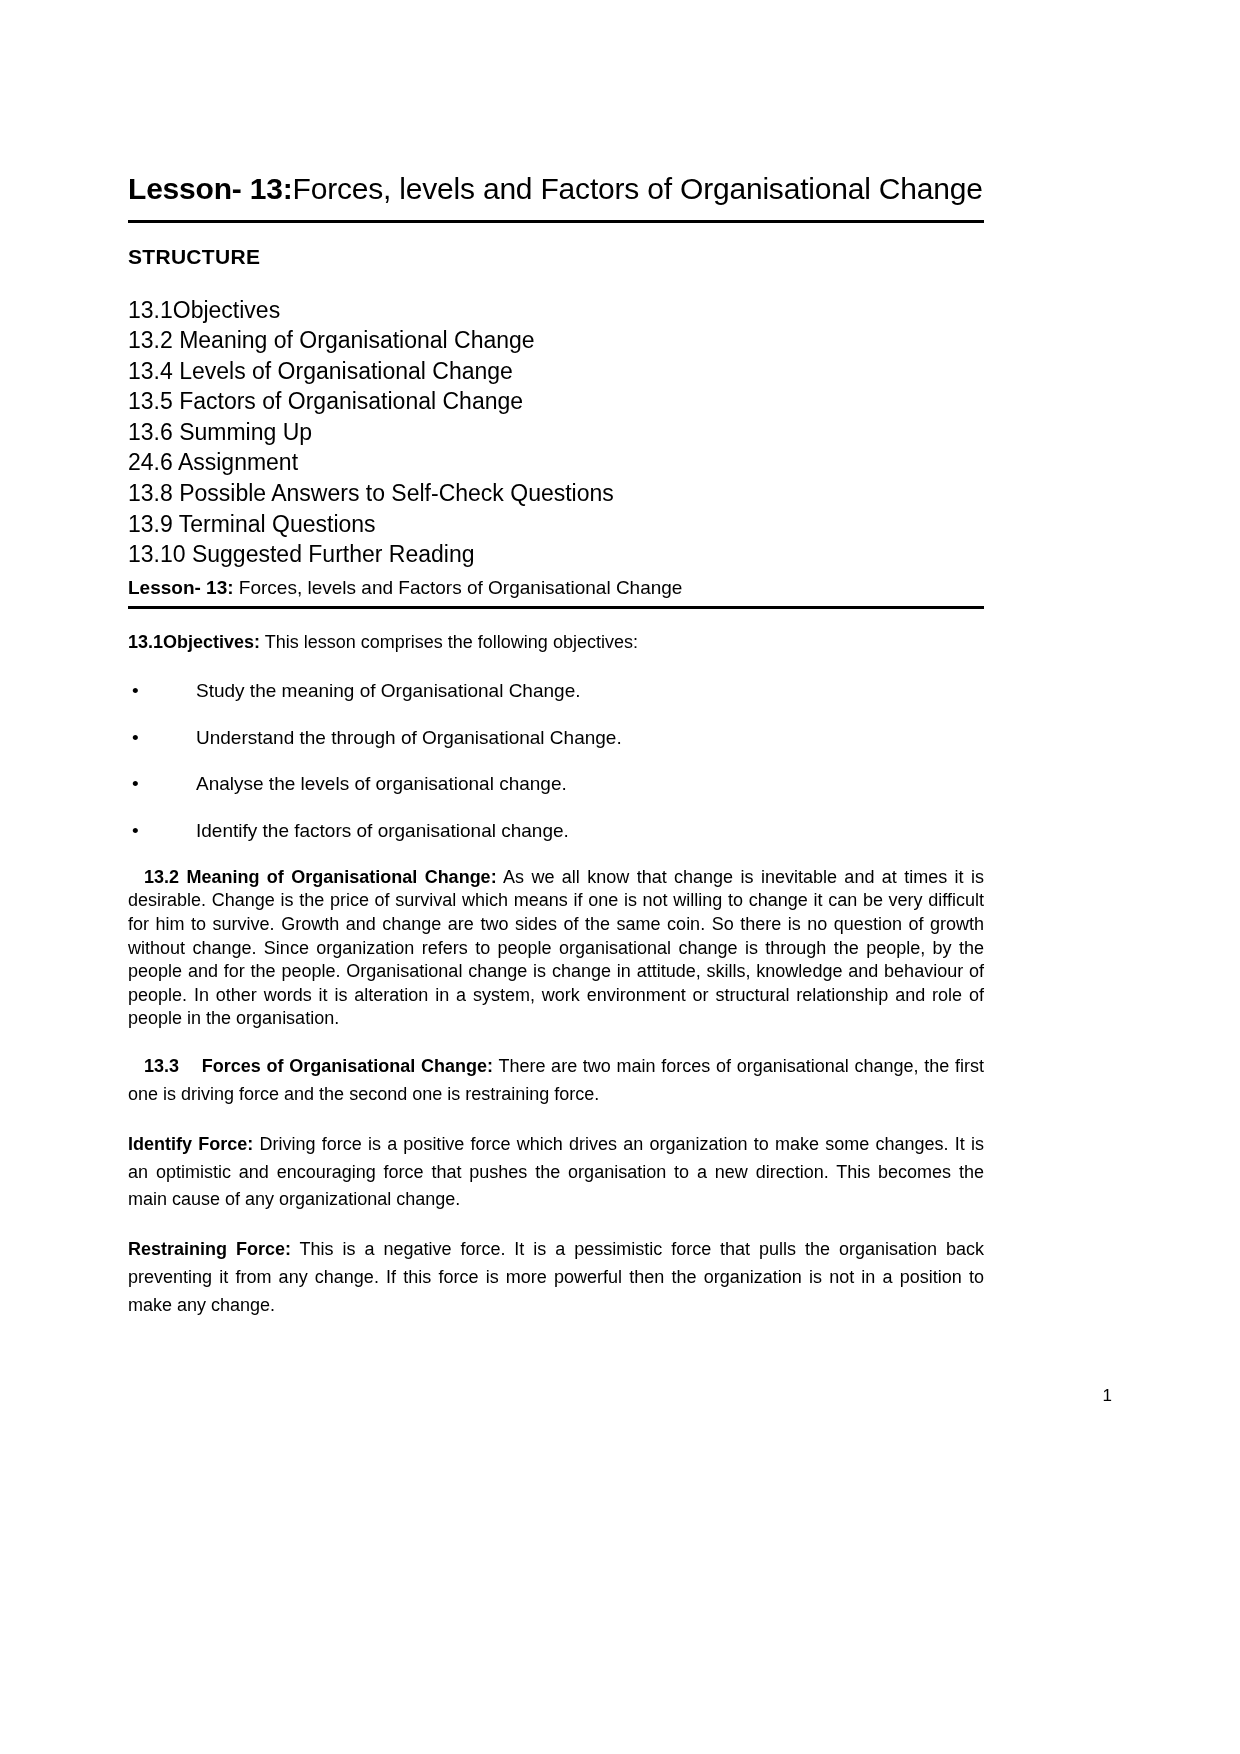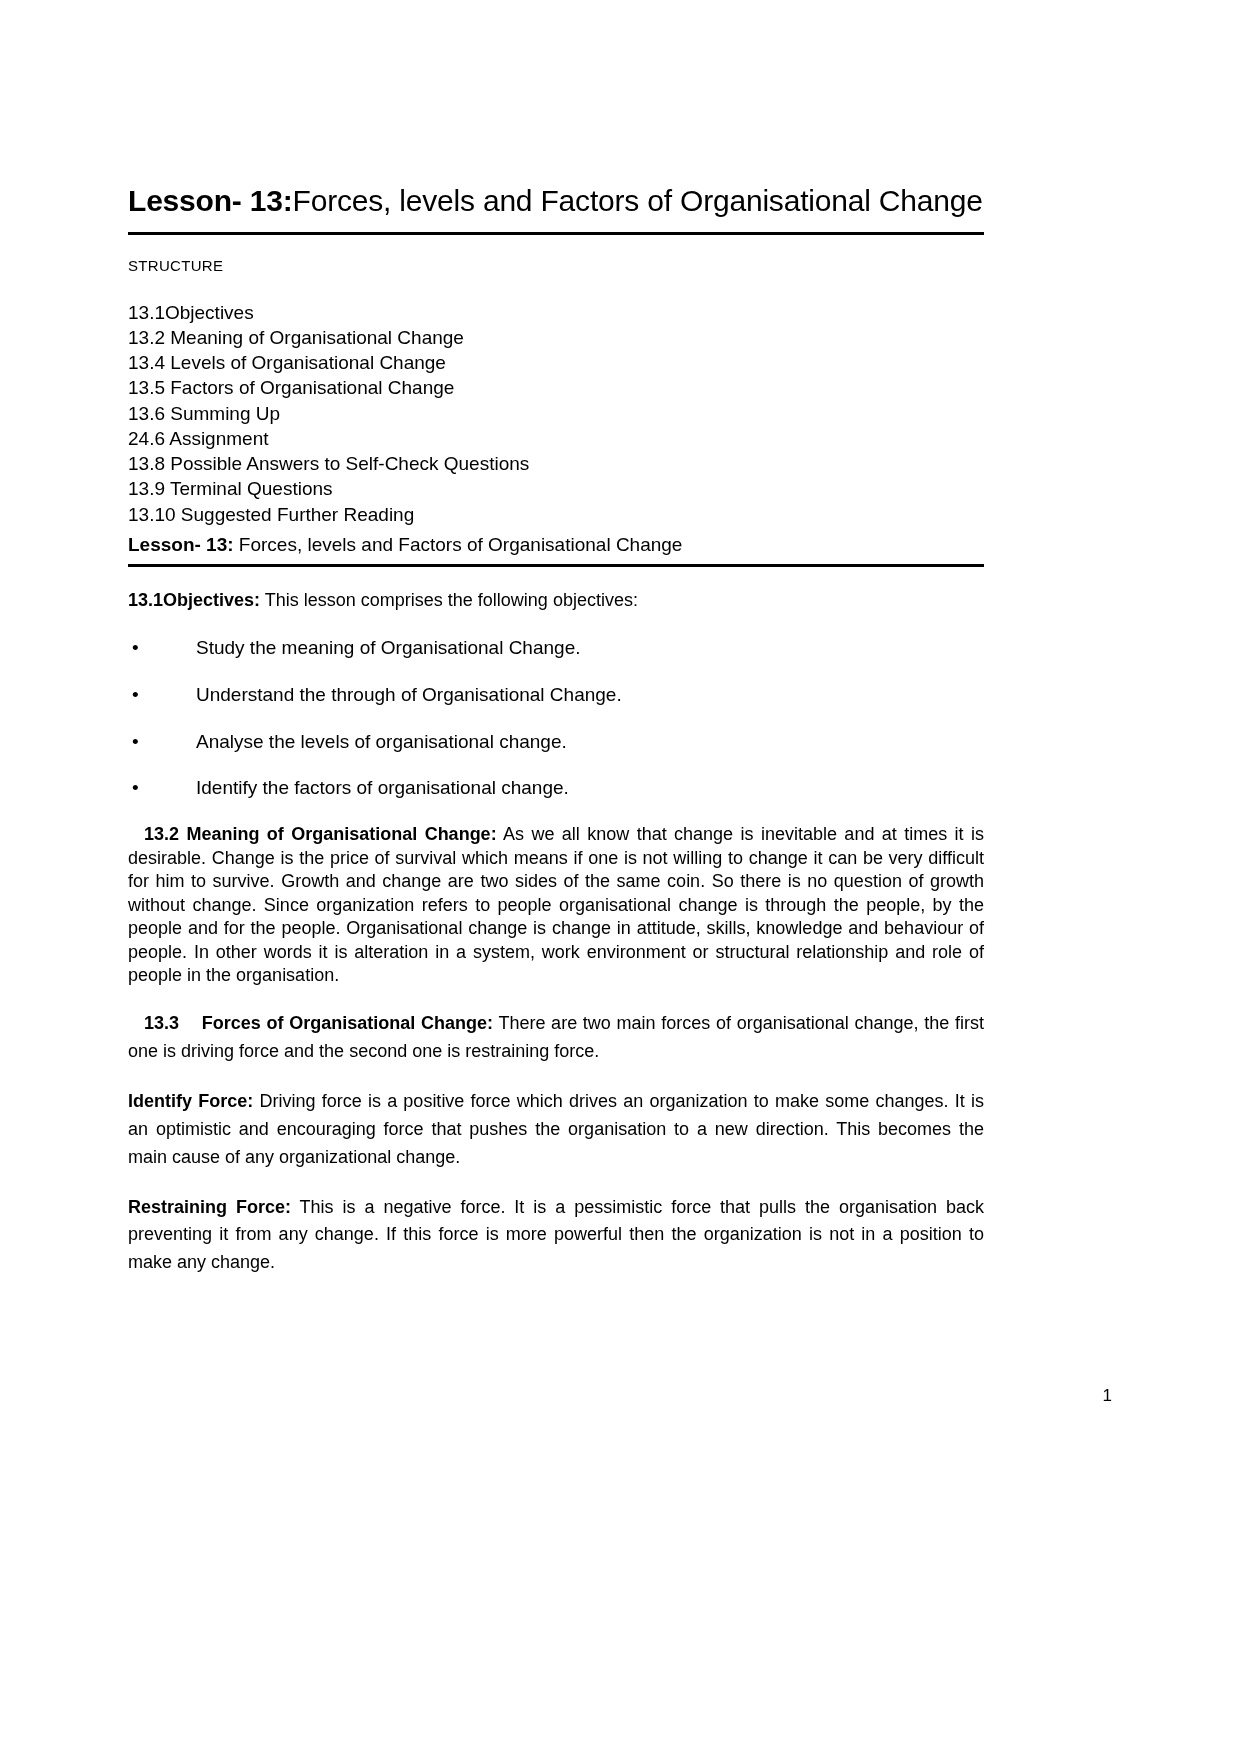--- a/index.html
+++ b/index.html
@@ -15,21 +15,21 @@
     position: relative;
     width: 1240px;
     height: 1754px;
     background: #ffffff;
     box-sizing: border-box;
     overflow: hidden;
   }
   .content {
     position: absolute;
     left: 128px;
-    top: 12px;
+    top: 0;
     width: 856px;
   }
 
   
   .doc-title {
     font-size: 30px;
     line-height: 1.42;
     margin: 0;
     padding-top: 168px;
     font-weight: normal;
@@ -40,30 +40,30 @@
   }
   .rule-thick {
     border: 0;
     border-top: 3px solid #000;
     margin: 9px 0 0 0;
     width: 100%;
   }
 
   
   .structure-heading {
-    font-size: 15px;
-    font-weight: normal;
+    font-size: 21px;
+    font-weight: bold;
     margin: 22px 0 0 0;
     letter-spacing: 0.3px;
   }
   .toc {
     margin: 26px 0 0 0;
     padding: 0;
     list-style: none;
-    font-size: 19px;
+    font-size: 23px;
     line-height: 1.33;
   }
   .toc li {
     white-space: pre;
   }
 
   
   .lesson-heading {
     font-size: 19px;
     margin: 6px 0 0 0;

